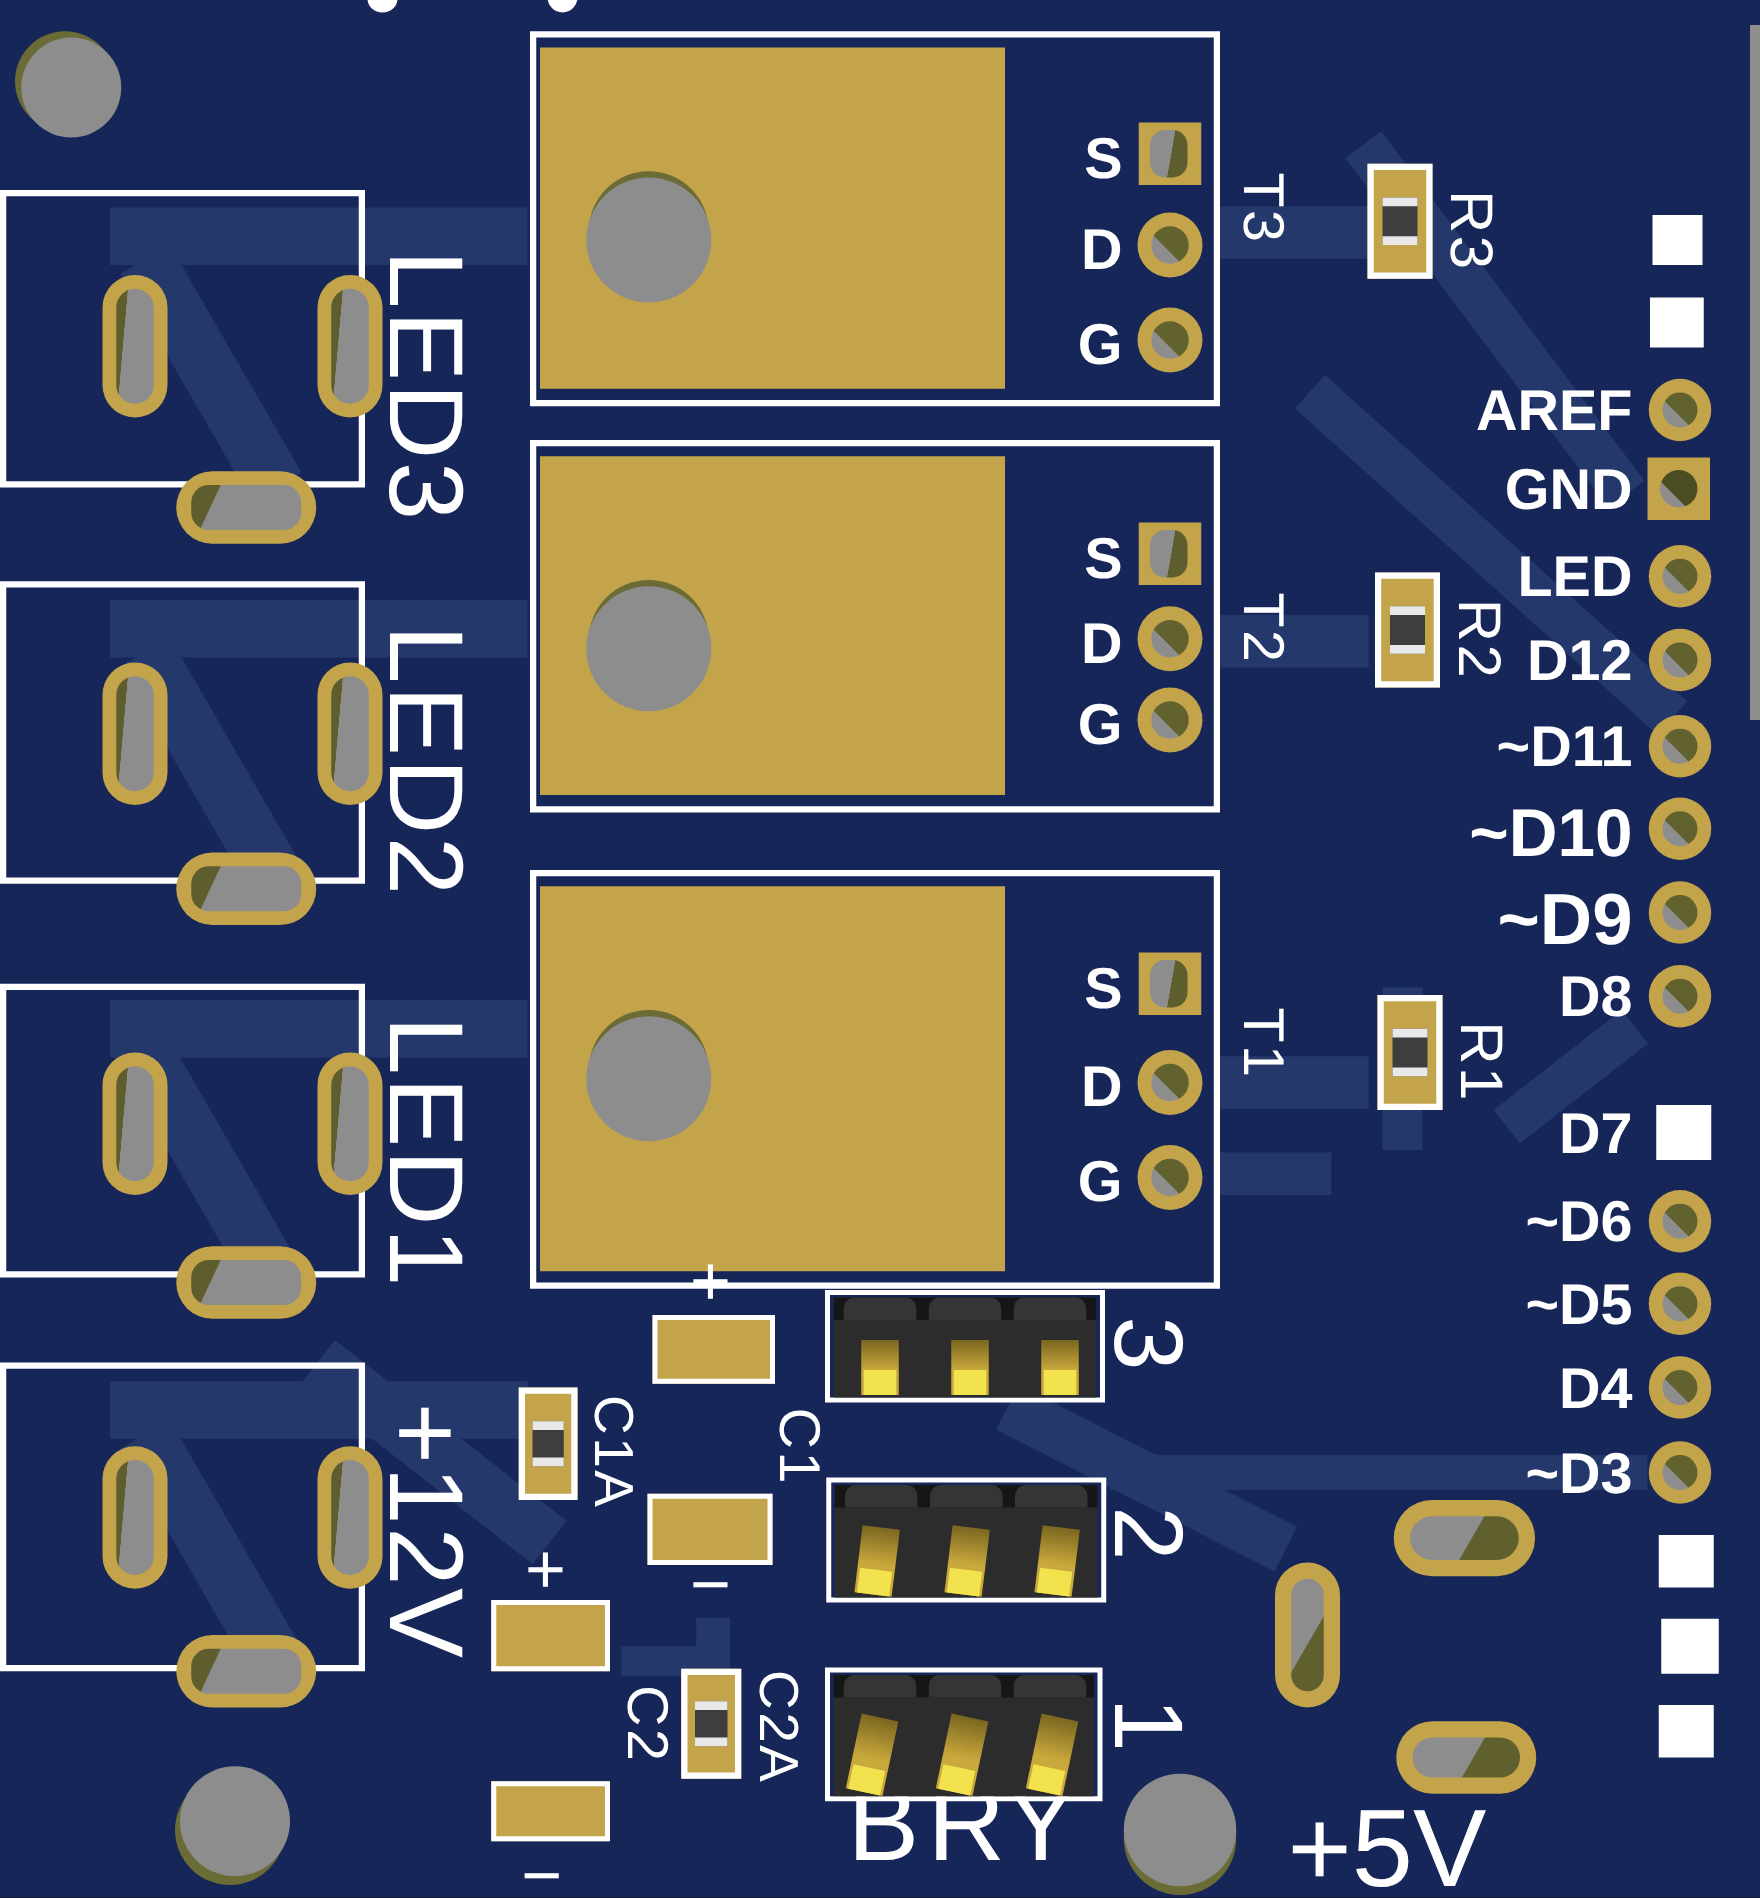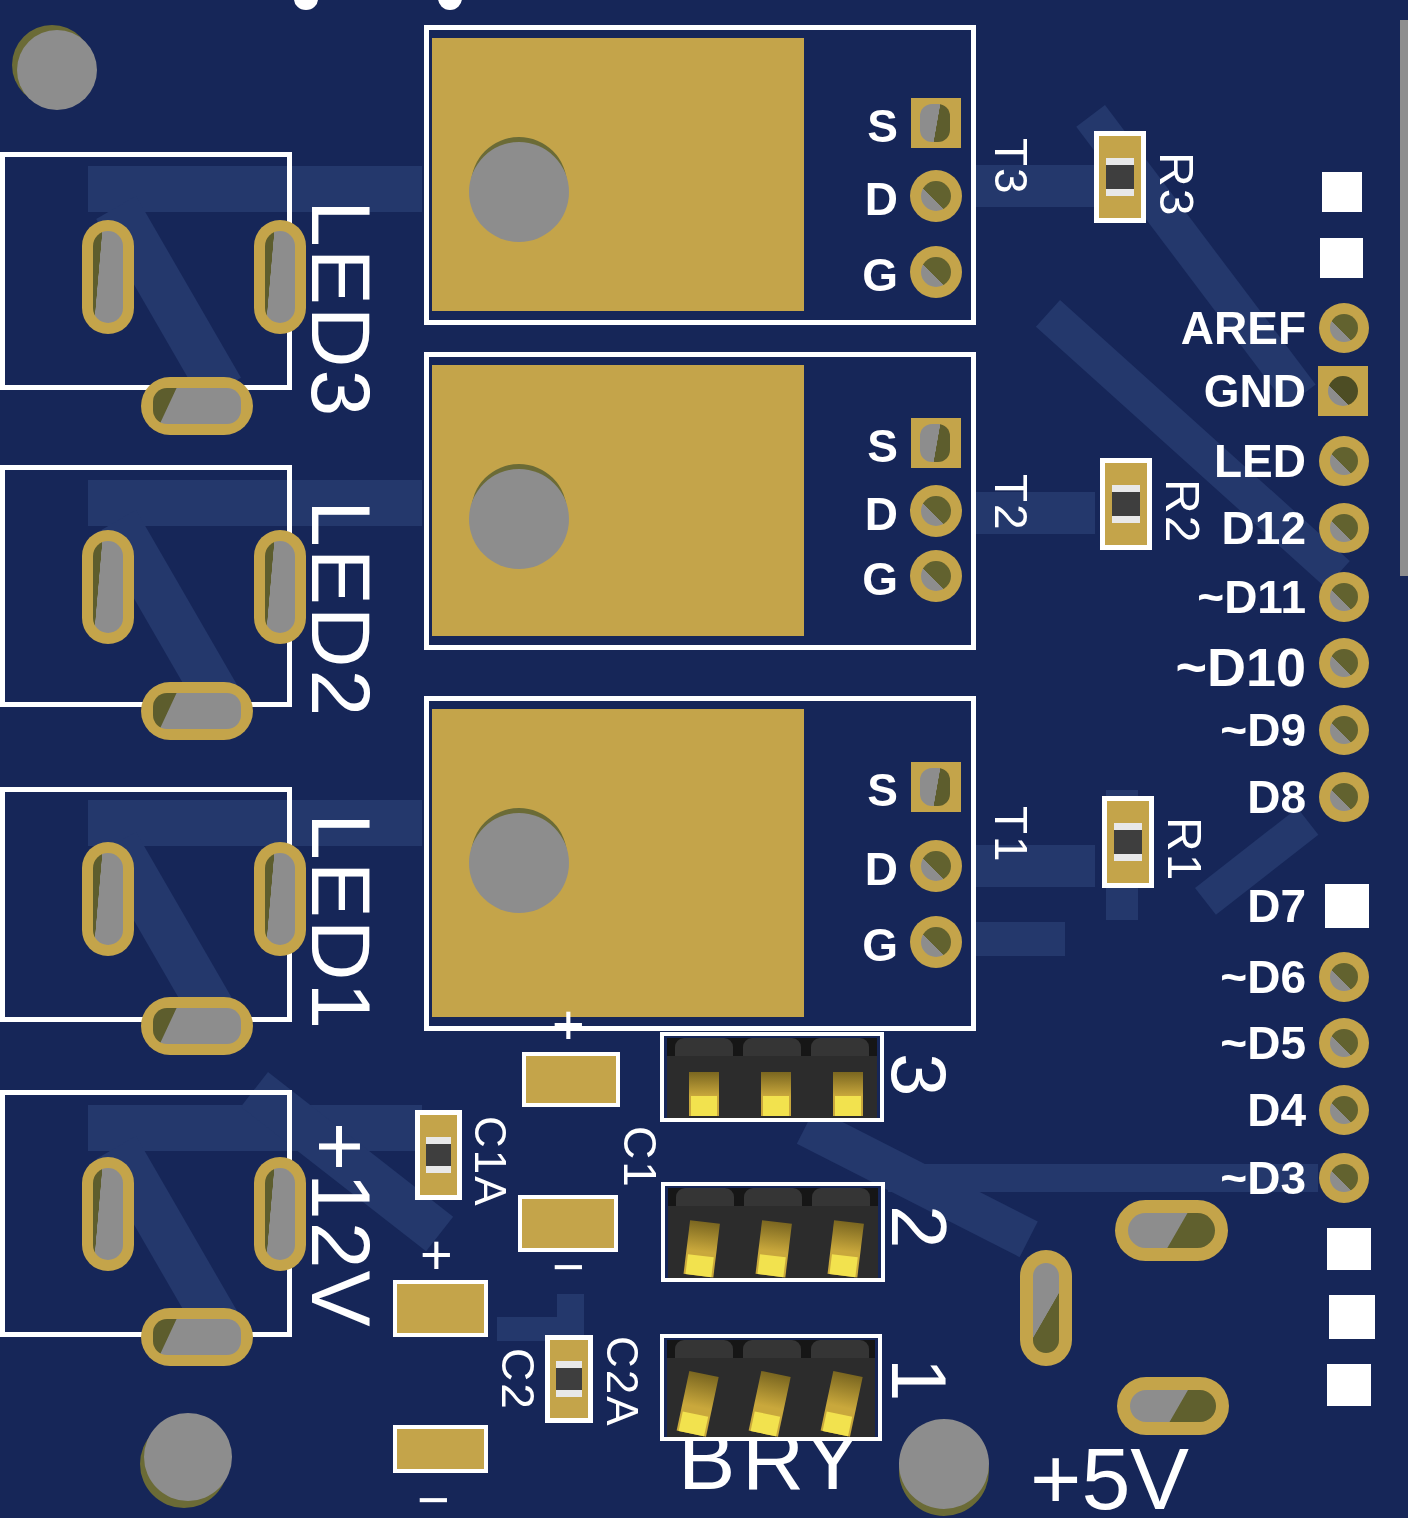--- a/index.html
+++ b/index.html
@@ -198,21 +198,21 @@
       <div class="in"></div>
     </div>
     <div class="lbl" style="right: 102px; top: 574px; font-size: 46px;">~D11</div>
     <div class="ring" style="left: 1319px; top: 572px; width: 50px; height: 50px;">
       <div class="in"></div>
     </div>
     <div class="lbl" style="right: 102px; top: 640px; font-size: 54px;">~D10</div>
     <div class="ring" style="left: 1319px; top: 638px; width: 50px; height: 50px;">
       <div class="in"></div>
     </div>
-    <div class="lbl" style="right: 102px; top: 707px; font-size: 46px;">~D9</div>
+    <div class="lbl" style="right: 102px; top: 707px; font-size: 58px;">~D9</div>
     <div class="ring" style="left: 1319px; top: 705px; width: 50px; height: 50px;">
       <div class="in"></div>
     </div>
     <div class="lbl" style="right: 102px; top: 774px; font-size: 46px;">D8</div>
     <div class="ring" style="left: 1319px; top: 772px; width: 50px; height: 50px;">
       <div class="in"></div>
     </div>
     <div class="lbl" style="right: 102px; top: 883px; font-size: 46px; text-align: center;">D7</div>
     <div class="wsq" style="left: 1325px; top: 884px; width: 44px; height: 44px;"></div>
     <div class="lbl" style="right: 102px; top: 954px; font-size: 46px;">~D6</div>

